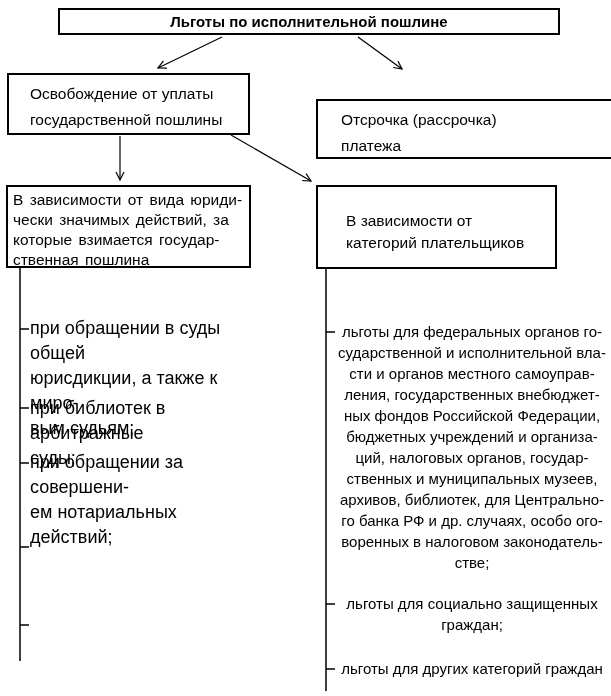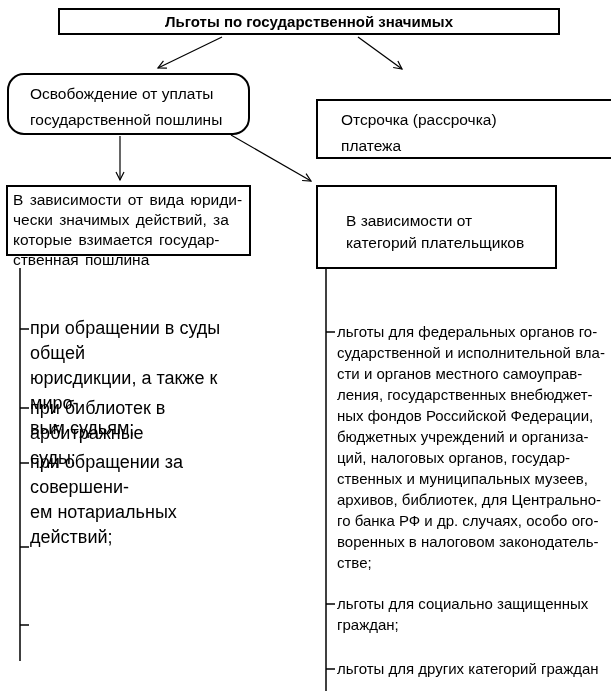--- a/index.html
+++ b/index.html
@@ -34,50 +34,49 @@
   }
   .title-box {
     left: 58px; top: 8px; width: 502px; height: 27px;
     font-size: 15px; font-weight: bold;
     text-align: center; line-height: 23px;
   }
   .exemption-box {
     left: 7px; top: 73px; width: 243px; height: 62px;
     font-size: 15.5px; line-height: 26px;
     padding: 6px 0 0 21px;
-    border-radius: 17px;
   }
   .deferral-box {
     left: 316px; top: 73px; width: 335px; height: 60px;
     font-size: 15.5px; line-height: 26px;
     padding: 6px 0 12px 23px;
     margin-top: 26px;
   }
   .by-action-box {
-    left: 6px; top: 185px; width: 245px; height: 71px;
+    left: 6px; top: 185px; width: 245px; height: 83px;
     font-size: 15.5px; line-height: 20px;
     padding: 3px 4px 0 5px;
     word-spacing: 2px;
   }
   .by-payer-box {
     left: 316px; top: 185px; width: 241px; height: 84px;
     font-size: 15.5px; line-height: 22px;
     padding: 23px 0 0 28px;
   }
   .list-item {
     position: absolute;
     white-space: pre-line;
   }
   .action-item {
     left: 30px; width: 224px;
     font-size: 18px; line-height: 25px;
   }
   .payer-item {
     left: 337px; width: 270px;
-    font-size: 15px; line-height: 21px;
+    font-size: 15px; line-height: 21px; text-align: center;
   }
 </style>
 </head>
 <body>
 
 <div class="canvas">
 
   <svg class="connectors" viewBox="0 0 611 696" xmlns="http://www.w3.org/2000/svg">
     <defs>
       <marker id="arrw" markerWidth="11" markerHeight="10" refX="9" refY="5" orient="auto" markerUnits="userSpaceOnUse">
@@ -101,21 +100,21 @@
 
     <g stroke="#000000" stroke-width="1.5">
       <line x1="326" y1="269" x2="326" y2="691"></line>
       <line x1="326" y1="332" x2="335" y2="332"></line>
       <line x1="326" y1="604" x2="335" y2="604"></line>
       <line x1="326" y1="669" x2="335" y2="669"></line>
     </g>
   </svg>
 
   <div class="box title-box">
-    <span>Льготы по государственной значимых</span>
+    <span>Льготы по исполнительной пошлине</span>
   </div>
 
   <div class="box exemption-box lines">Освобождение от уплаты
 государственной пошлины</div>
 
   <div class="box deferral-box lines">Отсрочка (рассрочка)
 платежа</div>
 
   <div class="box by-action-box lines">В зависимости от вида юриди-
 чески значимых действий, за

